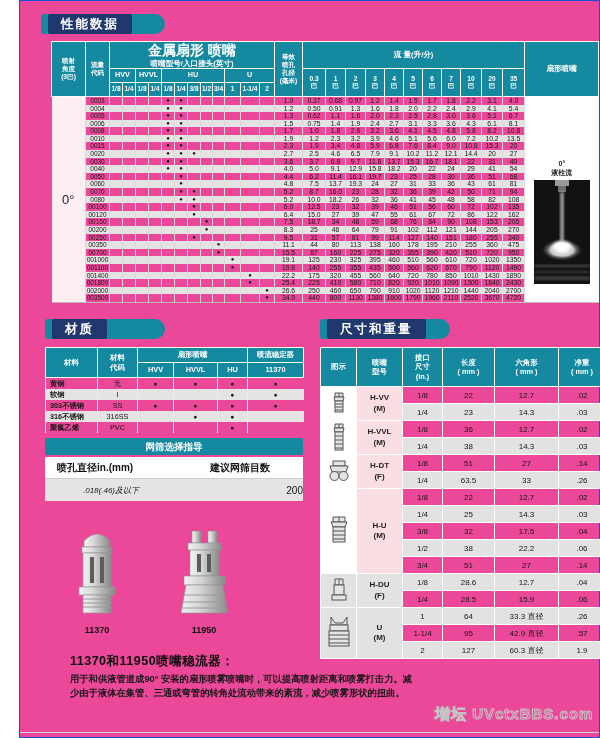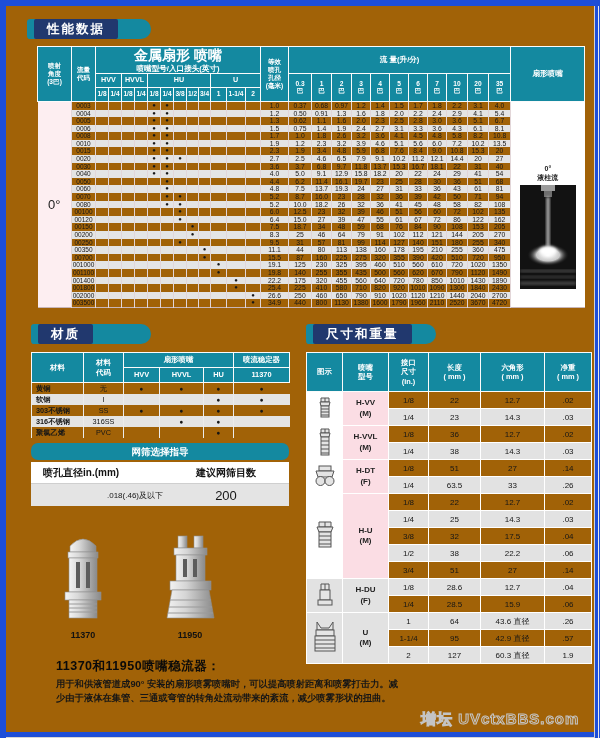--- a/index.html
+++ b/index.html
@@ -1,21 +1,21 @@
 <!DOCTYPE html>
 <html><head>
 <meta charset="utf-8">
 <style>
   html,body{margin:0;padding:0;}
   body{
     width:600px;height:738px;position:relative;background:#ffffff;
     font-family:"Liberation Sans","DejaVu Sans",sans-serif;
     -webkit-font-smoothing:antialiased;overflow:hidden;
   }
-  .page{position:absolute;inset:0;border:6px solid #1d4ed8;background:#a16207;}
+  .page{position:absolute;inset:0;border:1px solid #1d4ed8;background:#ec4899;margin-left:19px;}
   .edge-v{position:absolute;left:588px;top:0;width:1px;height:738px;background:#d2d2d2;}
   .edge-v2{position:absolute;left:592px;top:0;width:1px;height:738px;background:#e9e9e9;}
   .edge-h{position:absolute;left:0;top:731px;width:100%;height:1px;background:#d6d6d6;}
 
   
   .tbar{position:absolute;height:20px;background:#1489a0;border-radius:4px 12px 12px 4px;}
   .tbar .tab{
     position:absolute;left:7px;top:0;bottom:0;background:#21386e;color:#fff;
     font-weight:bold;font-size:12.5px;line-height:20px;padding:0 13px;
     border-radius:2px;letter-spacing:2px;white-space:nowrap;
@@ -56,22 +56,22 @@
   .mats tbody tr.g td{background:#e4e4e4;}
   .mats tbody td.dotc{font-size:6.5px;}
 
   
   .scr{border-collapse:collapse;table-layout:fixed;width:258px;}
   .scr td{padding:0;overflow:hidden;}
   .scr thead td{font-size:10px;font-weight:bold;height:21px;color:#111;background:#fff;border-bottom:1px solid #cfcfcf;}
   .scr thead td.c1{padding-left:12px;text-align:left;}
   .scr thead td.c2{text-align:center;}
   .scr tbody td{height:22px;font-size:8px;color:#161616;}
-  .scr tbody td.c1{padding-left:0;text-align:right;}
-  .scr tbody td.c2{text-align:center;font-size:13px;}
+  .scr tbody td.c1{padding-left:0;text-align:center;font-style:italic;}
+  .scr tbody td.c2{text-align:right;font-size:10px;}
   .scr tbody tr.g td{background:#e4e4e4;}
 
   
   .dims{border-collapse:collapse;table-layout:fixed;width:285px;}
   .dims td{padding:0;overflow:hidden;white-space:nowrap;vertical-align:middle;}
   .dims thead td{background:#1489a0;color:#fff;border:1px solid #fbfbfb;font-weight:bold;
     font-size:7.4px;text-align:center;height:38px;line-height:1.25;}
   .dims tbody td{font-size:8px;height:16px;text-align:center;color:#161616;border:1px solid #fff;}
   .dims tbody tr.g td{background:#e2e2e2;}
   .dims td.cell-model{background:#fbdde4;font-weight:bold;line-height:1.3;font-size:8px;color:#222;}
@@ -1043,21 +1043,21 @@
             <td>PVC</td>
             <td class="dotc"></td>
             <td class="dotc"></td>
             <td class="dotc">●</td>
             <td class="dotc"></td>
           </tr>
         </tbody>
       </table>
   </div>
 
-  <div class="bar-center" style="left:25px;top:437px;width:258px;border-radius:7px;">网筛选择指导</div>
+  <div class="bar-center" style="left:25px;top:437px;width:258px;">网筛选择指导</div>
   <div style="position:absolute;left:25px;top:456px;">
     <table class="scr">
         <colgroup>
           <col style="width: 132px;">
           <col style="width: 126px;">
         </colgroup>
         <thead>
           <tr>
             <td class="c1">喷孔直径in.(mm)</td>
             <td class="c2">建议网筛目数</td>
@@ -1270,21 +1270,21 @@
                   <line x1="4" y1="24" x2="24" y2="24"></line>
                   <line x1="4" y1="28" x2="24" y2="28"></line>
                 </g>
               </svg></td>
             <td rowspan="3" class="cell-model">
               <div>U</div>
               <div>(M)</div>
             </td>
             <td>1</td>
             <td>64</td>
-            <td>43.6 直径</td>
+            <td>33.3 直径</td>
             <td>.26</td>
           </tr>
           <tr>
             <td>1-1/4</td>
             <td>95</td>
             <td>42.9 直径</td>
             <td>.57</td>
           </tr>
           <tr class="g">
             <td>2</td>

